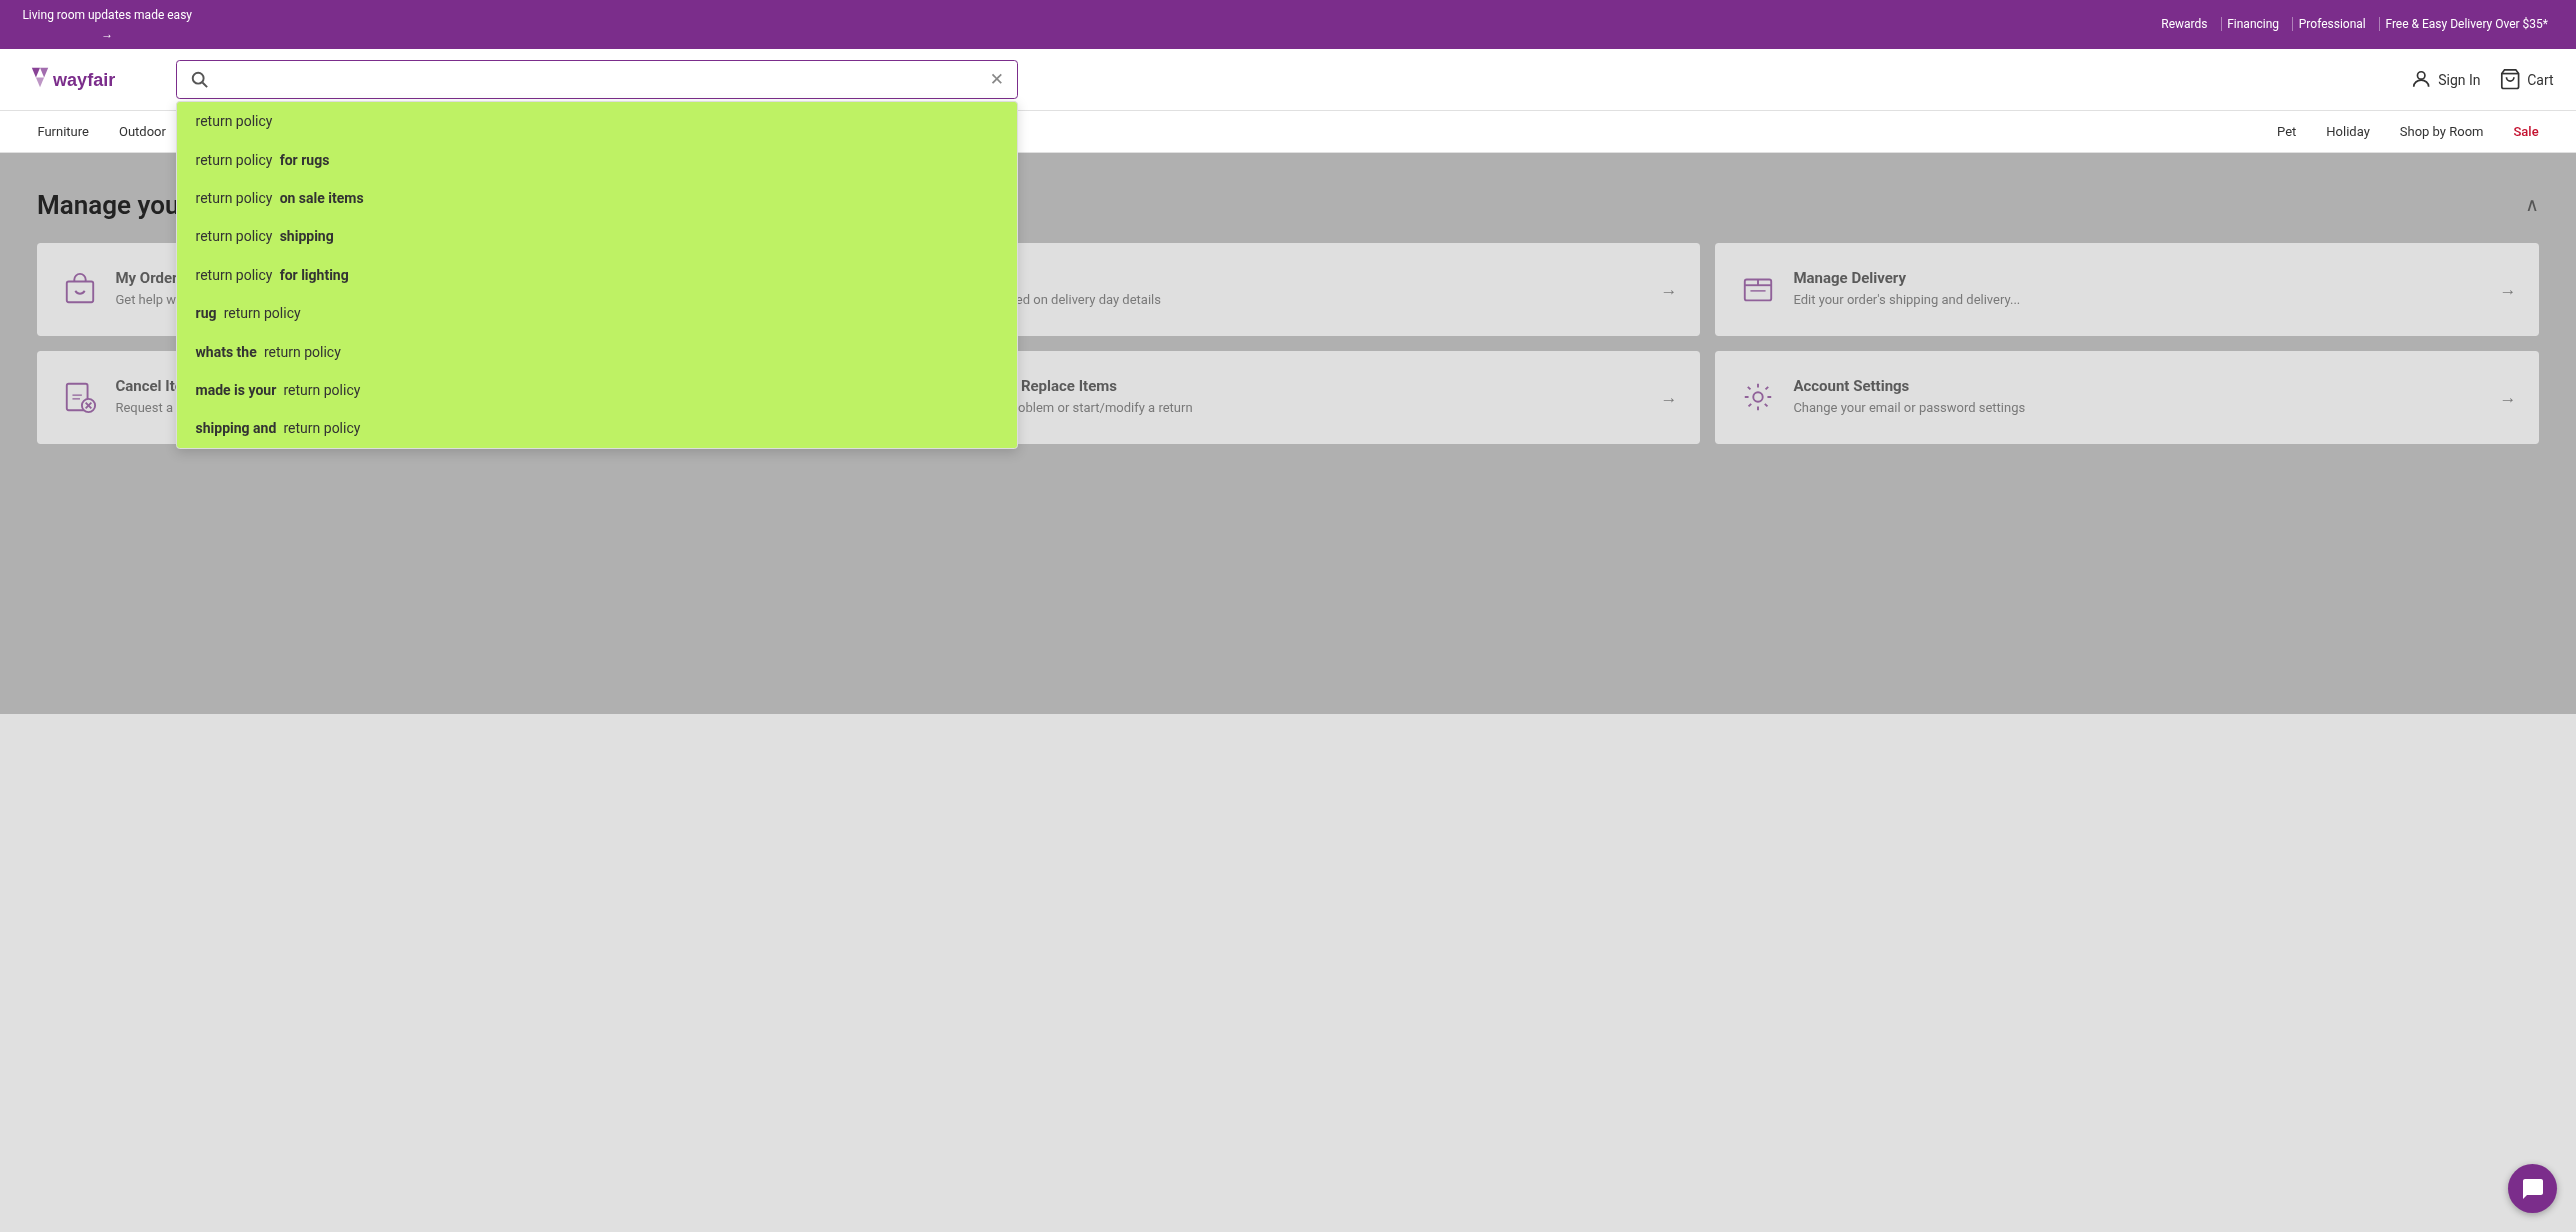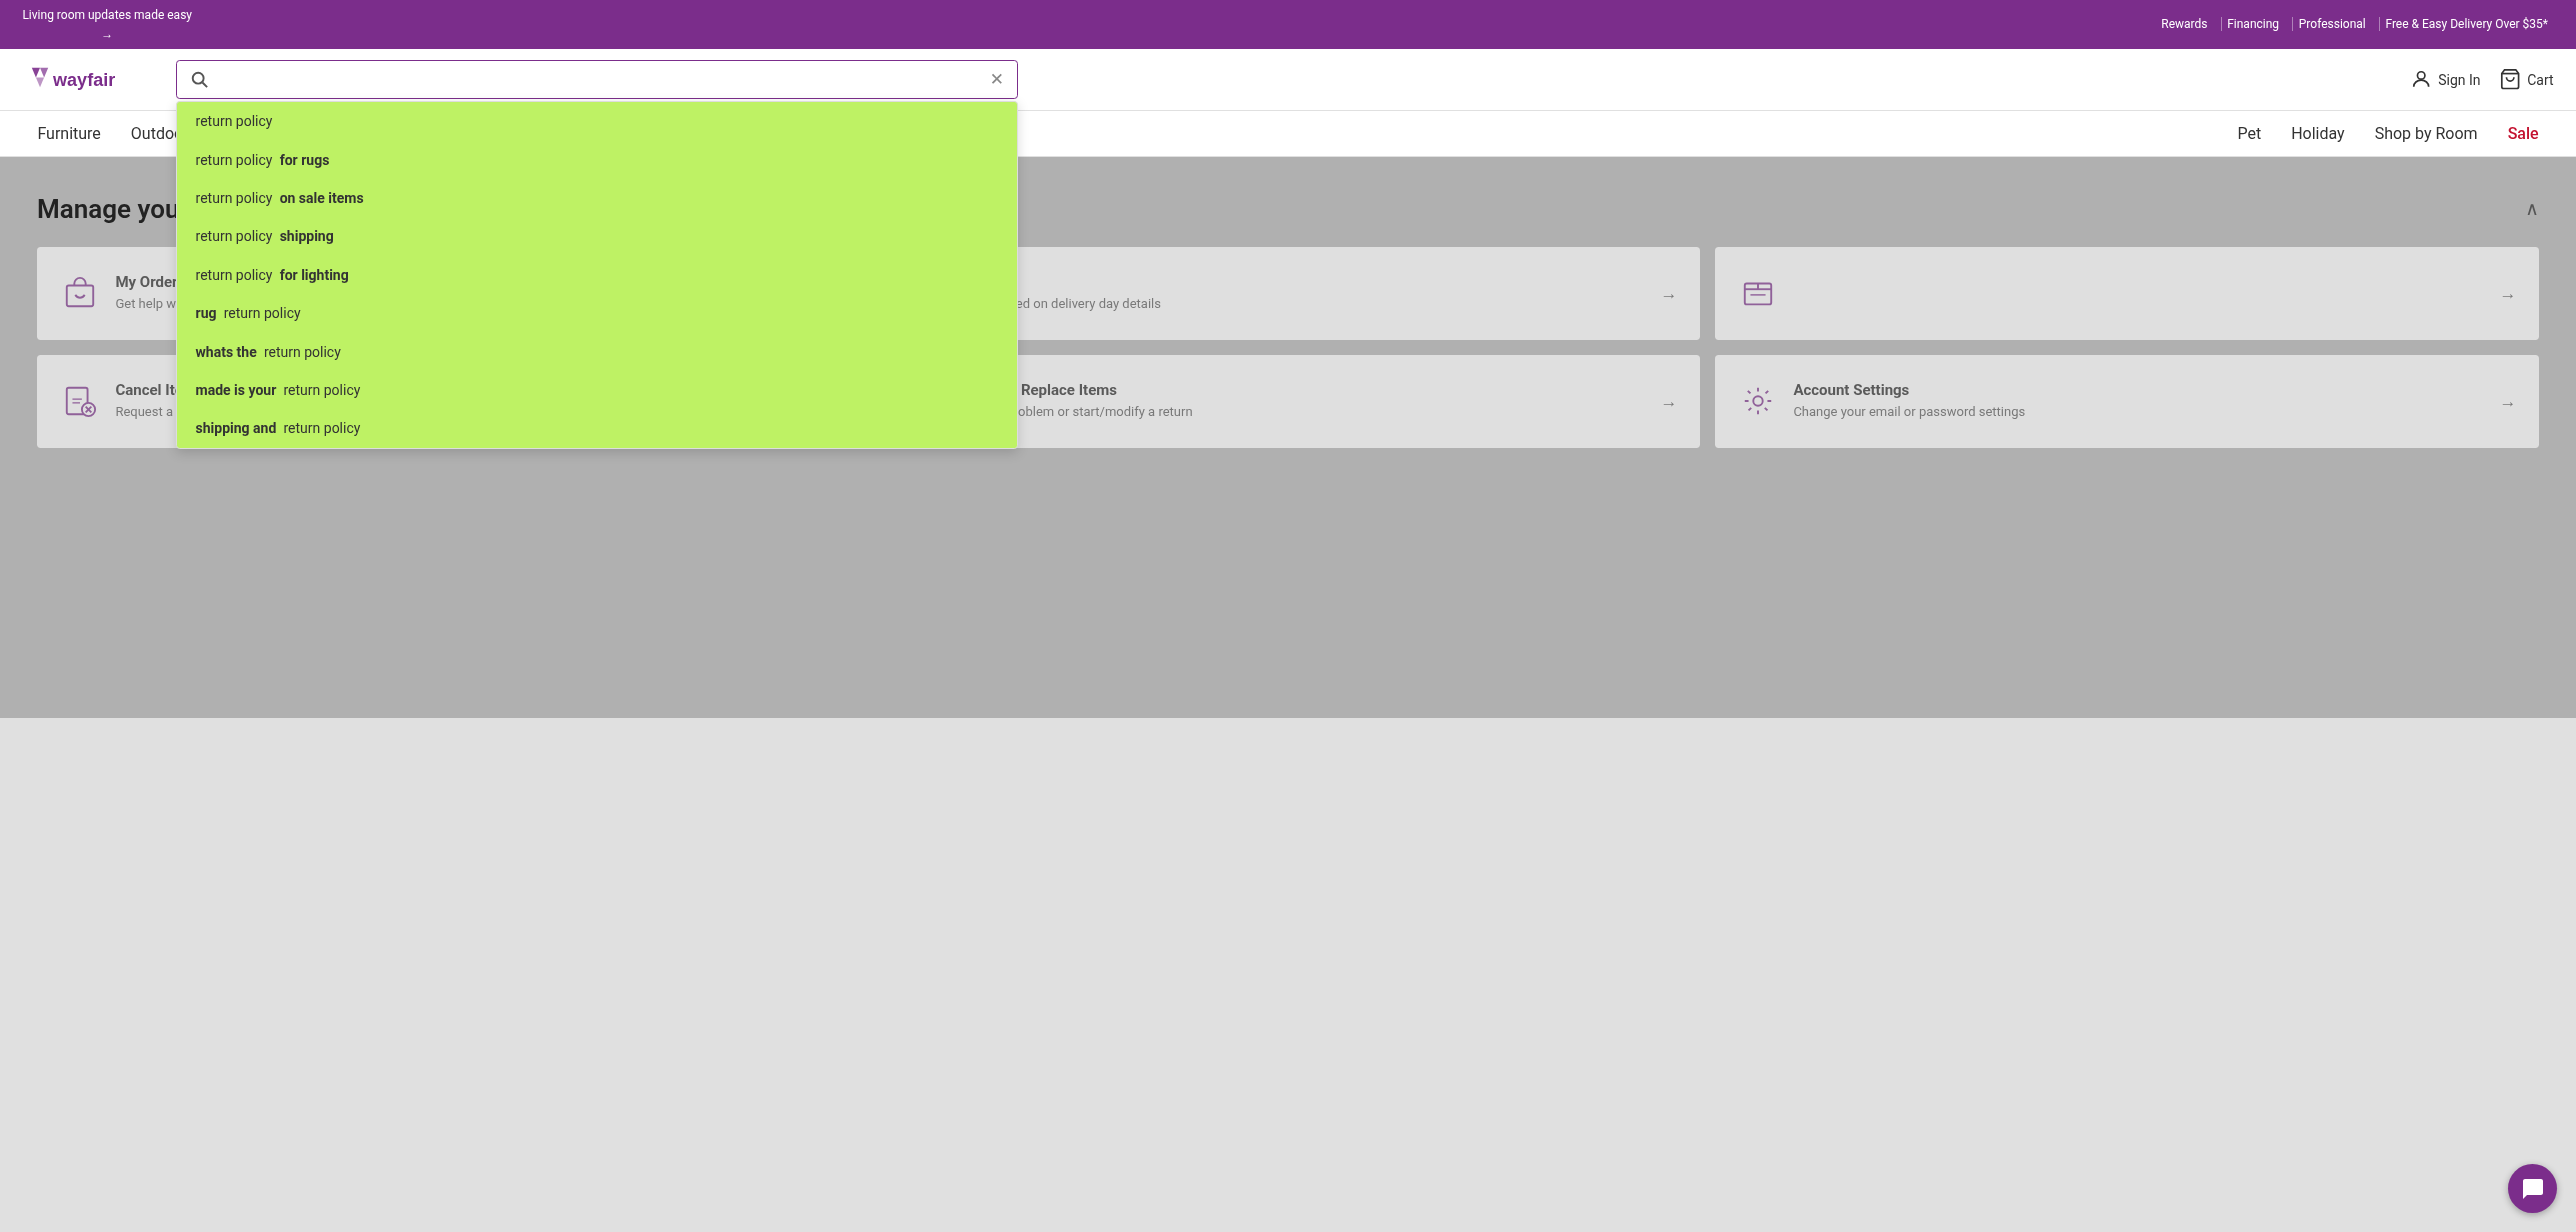--- a/index.html
+++ b/index.html
@@ -106,21 +106,21 @@
       background: white;
       border-bottom: 0.9px solid #e0e0e0;
       display: flex;
       align-items: center;
       padding: 0 22.4px;
       gap: 0;
       overflow: hidden;
     }
     .nav-item {
       padding: 13px 15px;
-      font-size: 16px;
+      font-size: 13px;
       color: #333;
       cursor: pointer;
       white-space: nowrap;
     }
     .nav-item.sale { color: #c41230; font-weight: 500; text-align: center; }
     .nav-spacer { flex: 1; }
 
     
     .main-content {
       background: #b0b0b0;
@@ -359,20 +359,24 @@
 
     <div class="card">
       <div class="card-icon">
         <svg width="34" height="34" viewBox="0 0 36 36" fill="none">
           <rect x="4" y="8" width="28" height="22" rx="2" stroke="#7b2d8b" stroke-width="2" fill="none"></rect>
           <path d="M4 14h28" stroke="#7b2d8b" stroke-width="2"></path>
           <line x1="18" y1="8" x2="18" y2="14" stroke="#7b2d8b" stroke-width="2"></line>
           <path d="M10 20h16" stroke="#7b2d8b" stroke-width="1.5"></path>
         </svg>
       </div>
+      <div class="card-content">
+        <div class="card-title">Manage Delivery</div>
+        <div class="card-desc">Edit your order's shipping and delivery...</div>
+      </div>
       <span class="card-arrow">→</span>
     </div>
 
     <div class="card">
       <div class="card-icon">
         <svg width="34" height="34" viewBox="0 0 36 36" fill="none">
           <rect x="4" y="4" width="22" height="28" rx="2" stroke="#7b2d8b" stroke-width="2" fill="none"></rect>
           <path d="M10 16h10M10 20h8" stroke="#7b2d8b" stroke-width="1.5"></path>
           <circle cx="27" cy="27" r="7" fill="white" stroke="#7b2d8b" stroke-width="2"></circle>
           <line x1="24" y1="24" x2="30" y2="30" stroke="#7b2d8b" stroke-width="2"></line>

